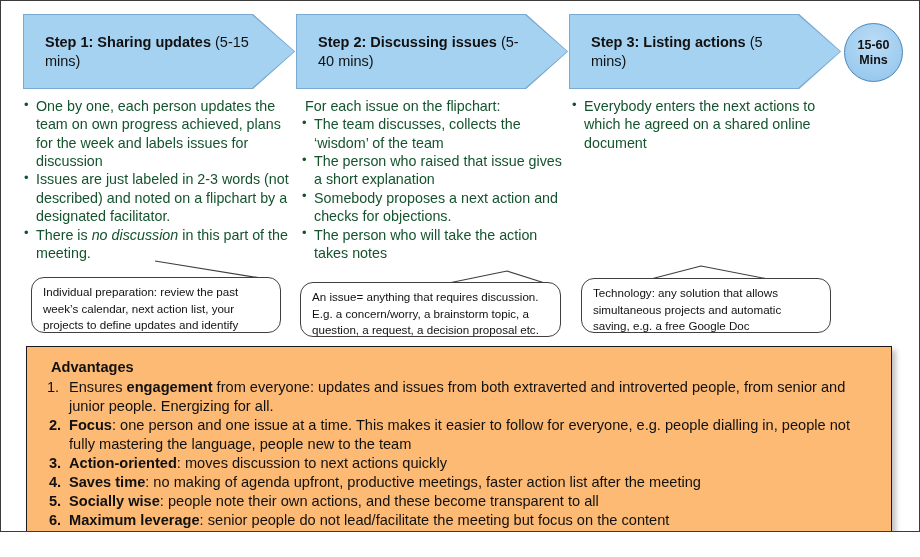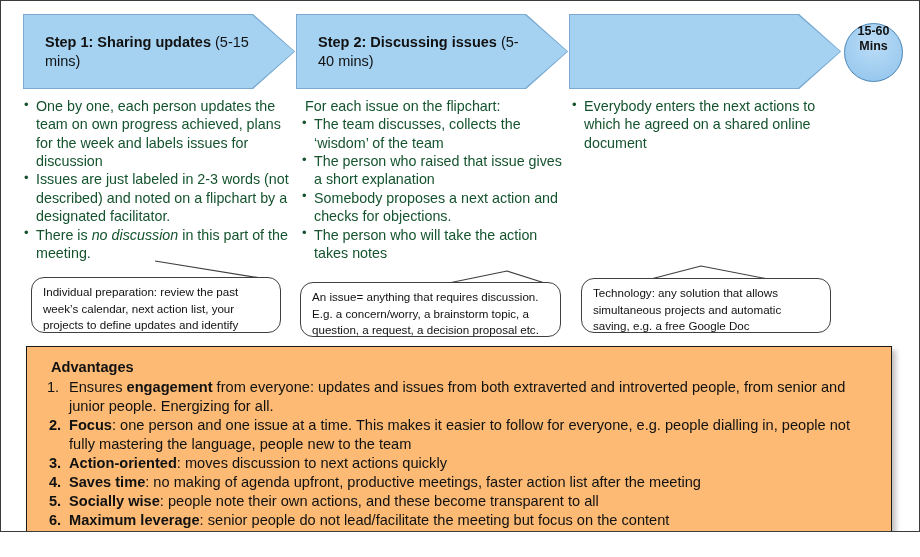--- a/index.html
+++ b/index.html
@@ -79,20 +79,21 @@
     top: 22px;
     width: 59px;
     height: 59px;
     border-radius: 50%;
     background: radial-gradient(circle at 50% 35%, #bcdcf6 0%, #9ccbef 70%, #8cc0ea 100%);
     border: 1.5px solid #4a84b5;
     box-sizing: border-box;
     display: flex;
     flex-direction: column;
     align-items: center;
+    justify-content: center;
     font-size: 12.5px;
     font-weight: bold;
     color: #111111;
     line-height: 1.2;
     text-align: center;
   }
 
   
   .col {
     position: absolute;
@@ -212,20 +213,24 @@
   <div class="chevron arrow" id="chev2">
     <div class="shape"></div>
     <div class="label">
       <span class="strong">Step 2: Discussing issues</span>
       <span class="mins">(5-40 mins)</span>
     </div>
   </div>
 
   <div class="chevron arrow" id="chev3">
     <div class="shape"></div>
+    <div class="label">
+      <span class="strong">Step 3: Listing actions</span>
+      <span class="mins">(5 mins)</span>
+    </div>
   </div>
 
   <div id="circle">
     <span>15-60</span>
     <span>Mins</span>
   </div>
 
   <div class="col" id="col1">
     <ul class="blist">
       <li>One by one, each person updates the team on own progress achieved, plans for the week and labels issues for discussion</li>

